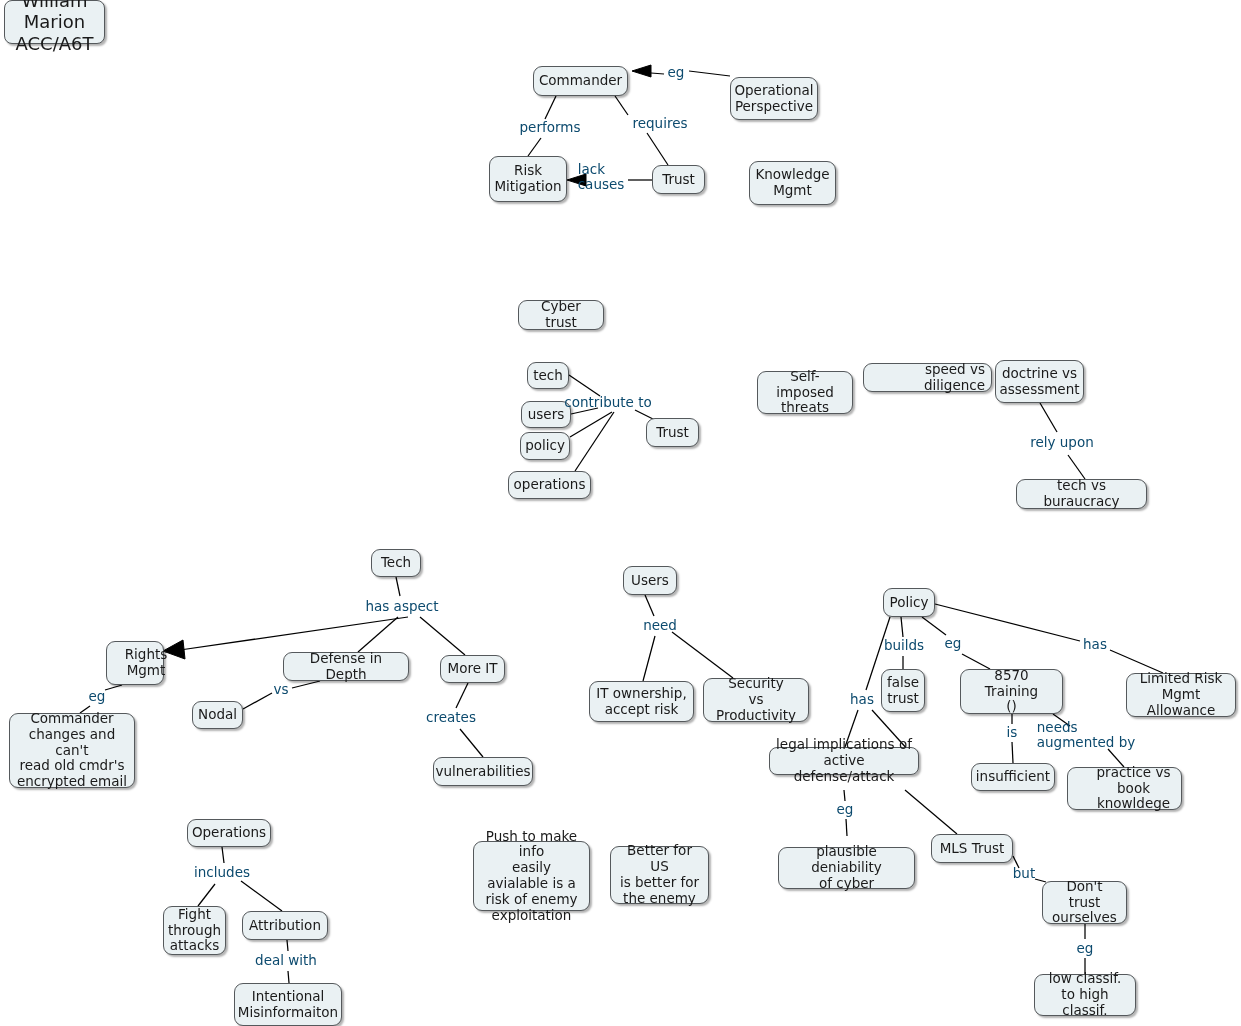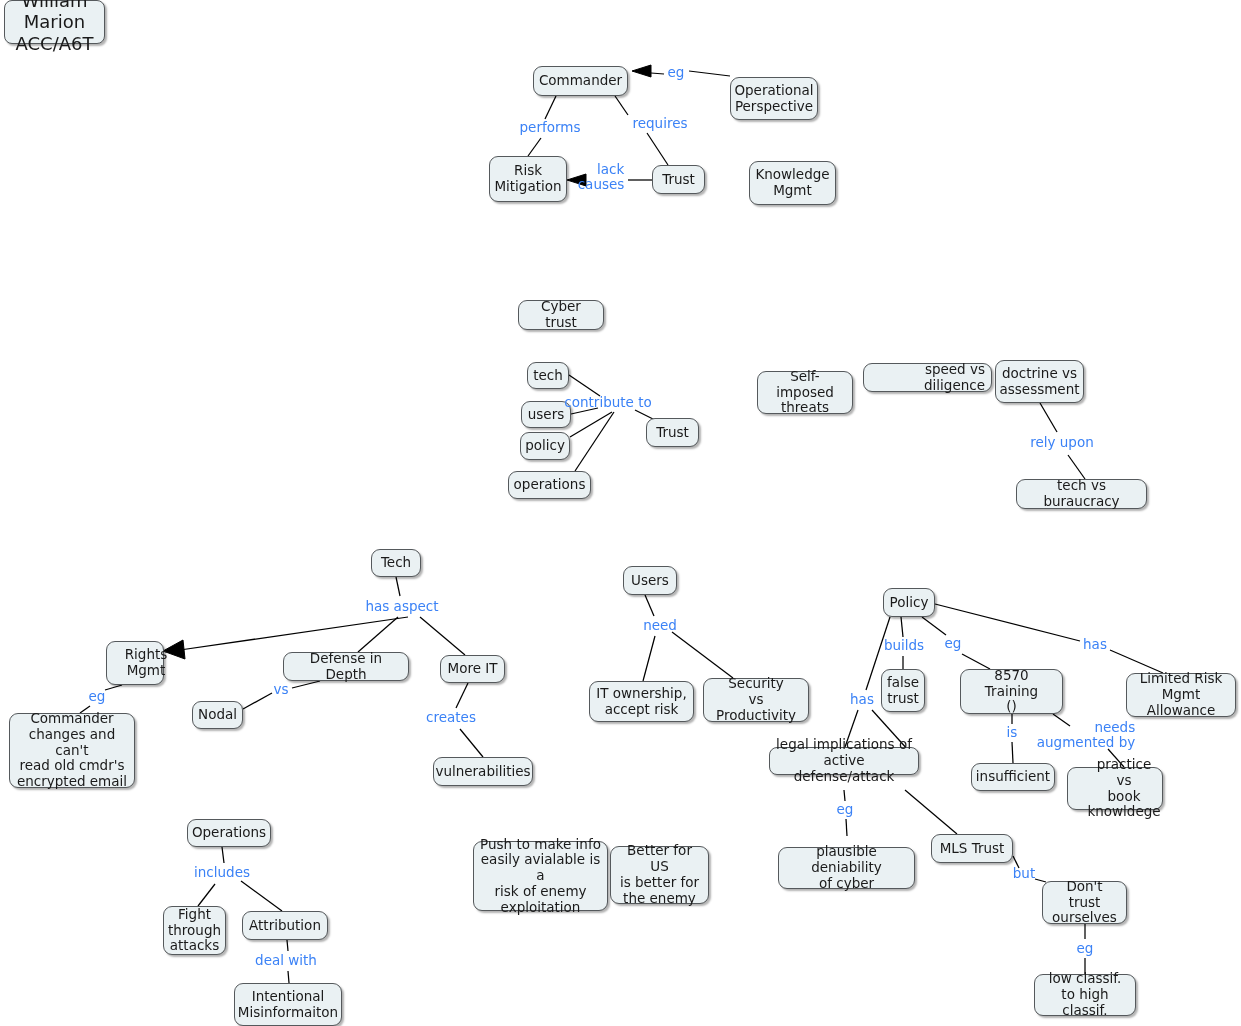--- a/index.html
+++ b/index.html
@@ -43,24 +43,24 @@
     box-shadow: 2px 2px 2px rgba(0,0,0,0.30);
     white-space: pre-line;
     z-index: 3;
   }
   .node.title-node {
     border-radius: 8px;
     font-size: 18px;
   }
   .edge-label {
     position: absolute;
-    color: #3b82f6;
+    color: #0c4a6e;
     font-size: 13.5px;
     line-height: 1.14;
-    text-align: right;
+    text-align: left;
     white-space: pre-line;
     background: transparent;
     z-index: 4;
     transform: translate(-50%, -50%);
     pointer-events: none;
   }
   .edge-line {
     stroke: #000000;
     stroke-width: 1.25;
     fill: none;
@@ -173,37 +173,37 @@
       <div class="node" id="node-policy" style="left: 883px; top: 588px; width: 52px; height: 29px;">Policy</div>
       <div class="node" id="node-false-trust" style="left: 881px; top: 669px; width: 44px; height: 43px;">false
 trust</div>
       <div class="node" id="node-training-8570" style="left: 960px; top: 669px; width: 103px; height: 45px;">8570 Training
 ()</div>
       <div class="node" id="node-limited-risk-mgmt-allowance" style="left: 1126px; top: 673px; width: 110px; height: 44px;">Limited Risk
 Mgmt Allowance</div>
       <div class="node" id="node-legal-implications" style="left: 769px; top: 747px; width: 150px; height: 28px; border-radius: 8px;">legal implications of
 active defense/attack</div>
       <div class="node" id="node-insufficient" style="left: 971px; top: 763px; width: 84px; height: 28px;">insufficient</div>
-      <div class="node" id="node-practice-vs-book-knowledge" style="left: 1067px; top: 767px; width: 96px; height: 43px; padding-left: 24px;">practice vs
+      <div class="node" id="node-practice-vs-book-knowledge" style="left: 1067px; top: 767px; width: 115px; height: 43px; padding-left: 24px;">practice vs
 book knowldege</div>
       <div class="node" id="node-plausible-deniability" style="left: 778px; top: 836px; width: 137px; height: 42px; margin-top: 11px;">plausible deniability
 of cyber</div>
       <div class="node" id="node-mls-trust" style="left: 931px; top: 834px; width: 82px; height: 29px;">MLS Trust</div>
       <div class="node" id="node-dont-trust-ourselves" style="left: 1042px; top: 881px; width: 85px; height: 43px;">Don't trust
 ourselves</div>
       <div class="node" id="node-low-to-high-classif" style="left: 1034px; top: 974px; width: 102px; height: 42px;">low classif.
 to high classif.</div>
       <div class="node" id="node-operations" style="left: 187px; top: 819px; width: 84px; height: 28px;">Operations</div>
       <div class="node" id="node-fight-through-attacks" style="left: 163px; top: 906px; width: 63px; height: 49px;">Fight
 through
 attacks</div>
       <div class="node" id="node-attribution" style="left: 242px; top: 911px; width: 86px; height: 29px;">Attribution</div>
       <div class="node" id="node-intentional-misinformation" style="left: 234px; top: 983px; width: 108px; height: 43px;">Intentional
 Misinformaiton</div>
-      <div class="node" id="node-push-to-make-info" style="left: 473px; top: 841px; width: 135px; height: 70px;">Push to make info
+      <div class="node" id="node-push-to-make-info" style="left: 473px; top: 841px; width: 117px; height: 70px;">Push to make info
 easily avialable is a
 risk of enemy
 exploitation</div>
       <div class="node" id="node-better-for-us" style="left: 610px; top: 846px; width: 99px; height: 58px;">Better for US
 is better for
 the enemy</div>
     </div>
   <div id="label-container">
       <div class="edge-label" id="edgelabel-eg-op-commander" style="left: 676px; top: 73px;">eg</div>
       <div class="edge-label" id="edgelabel-performs" style="left: 550px; top: 128px;">performs</div>

